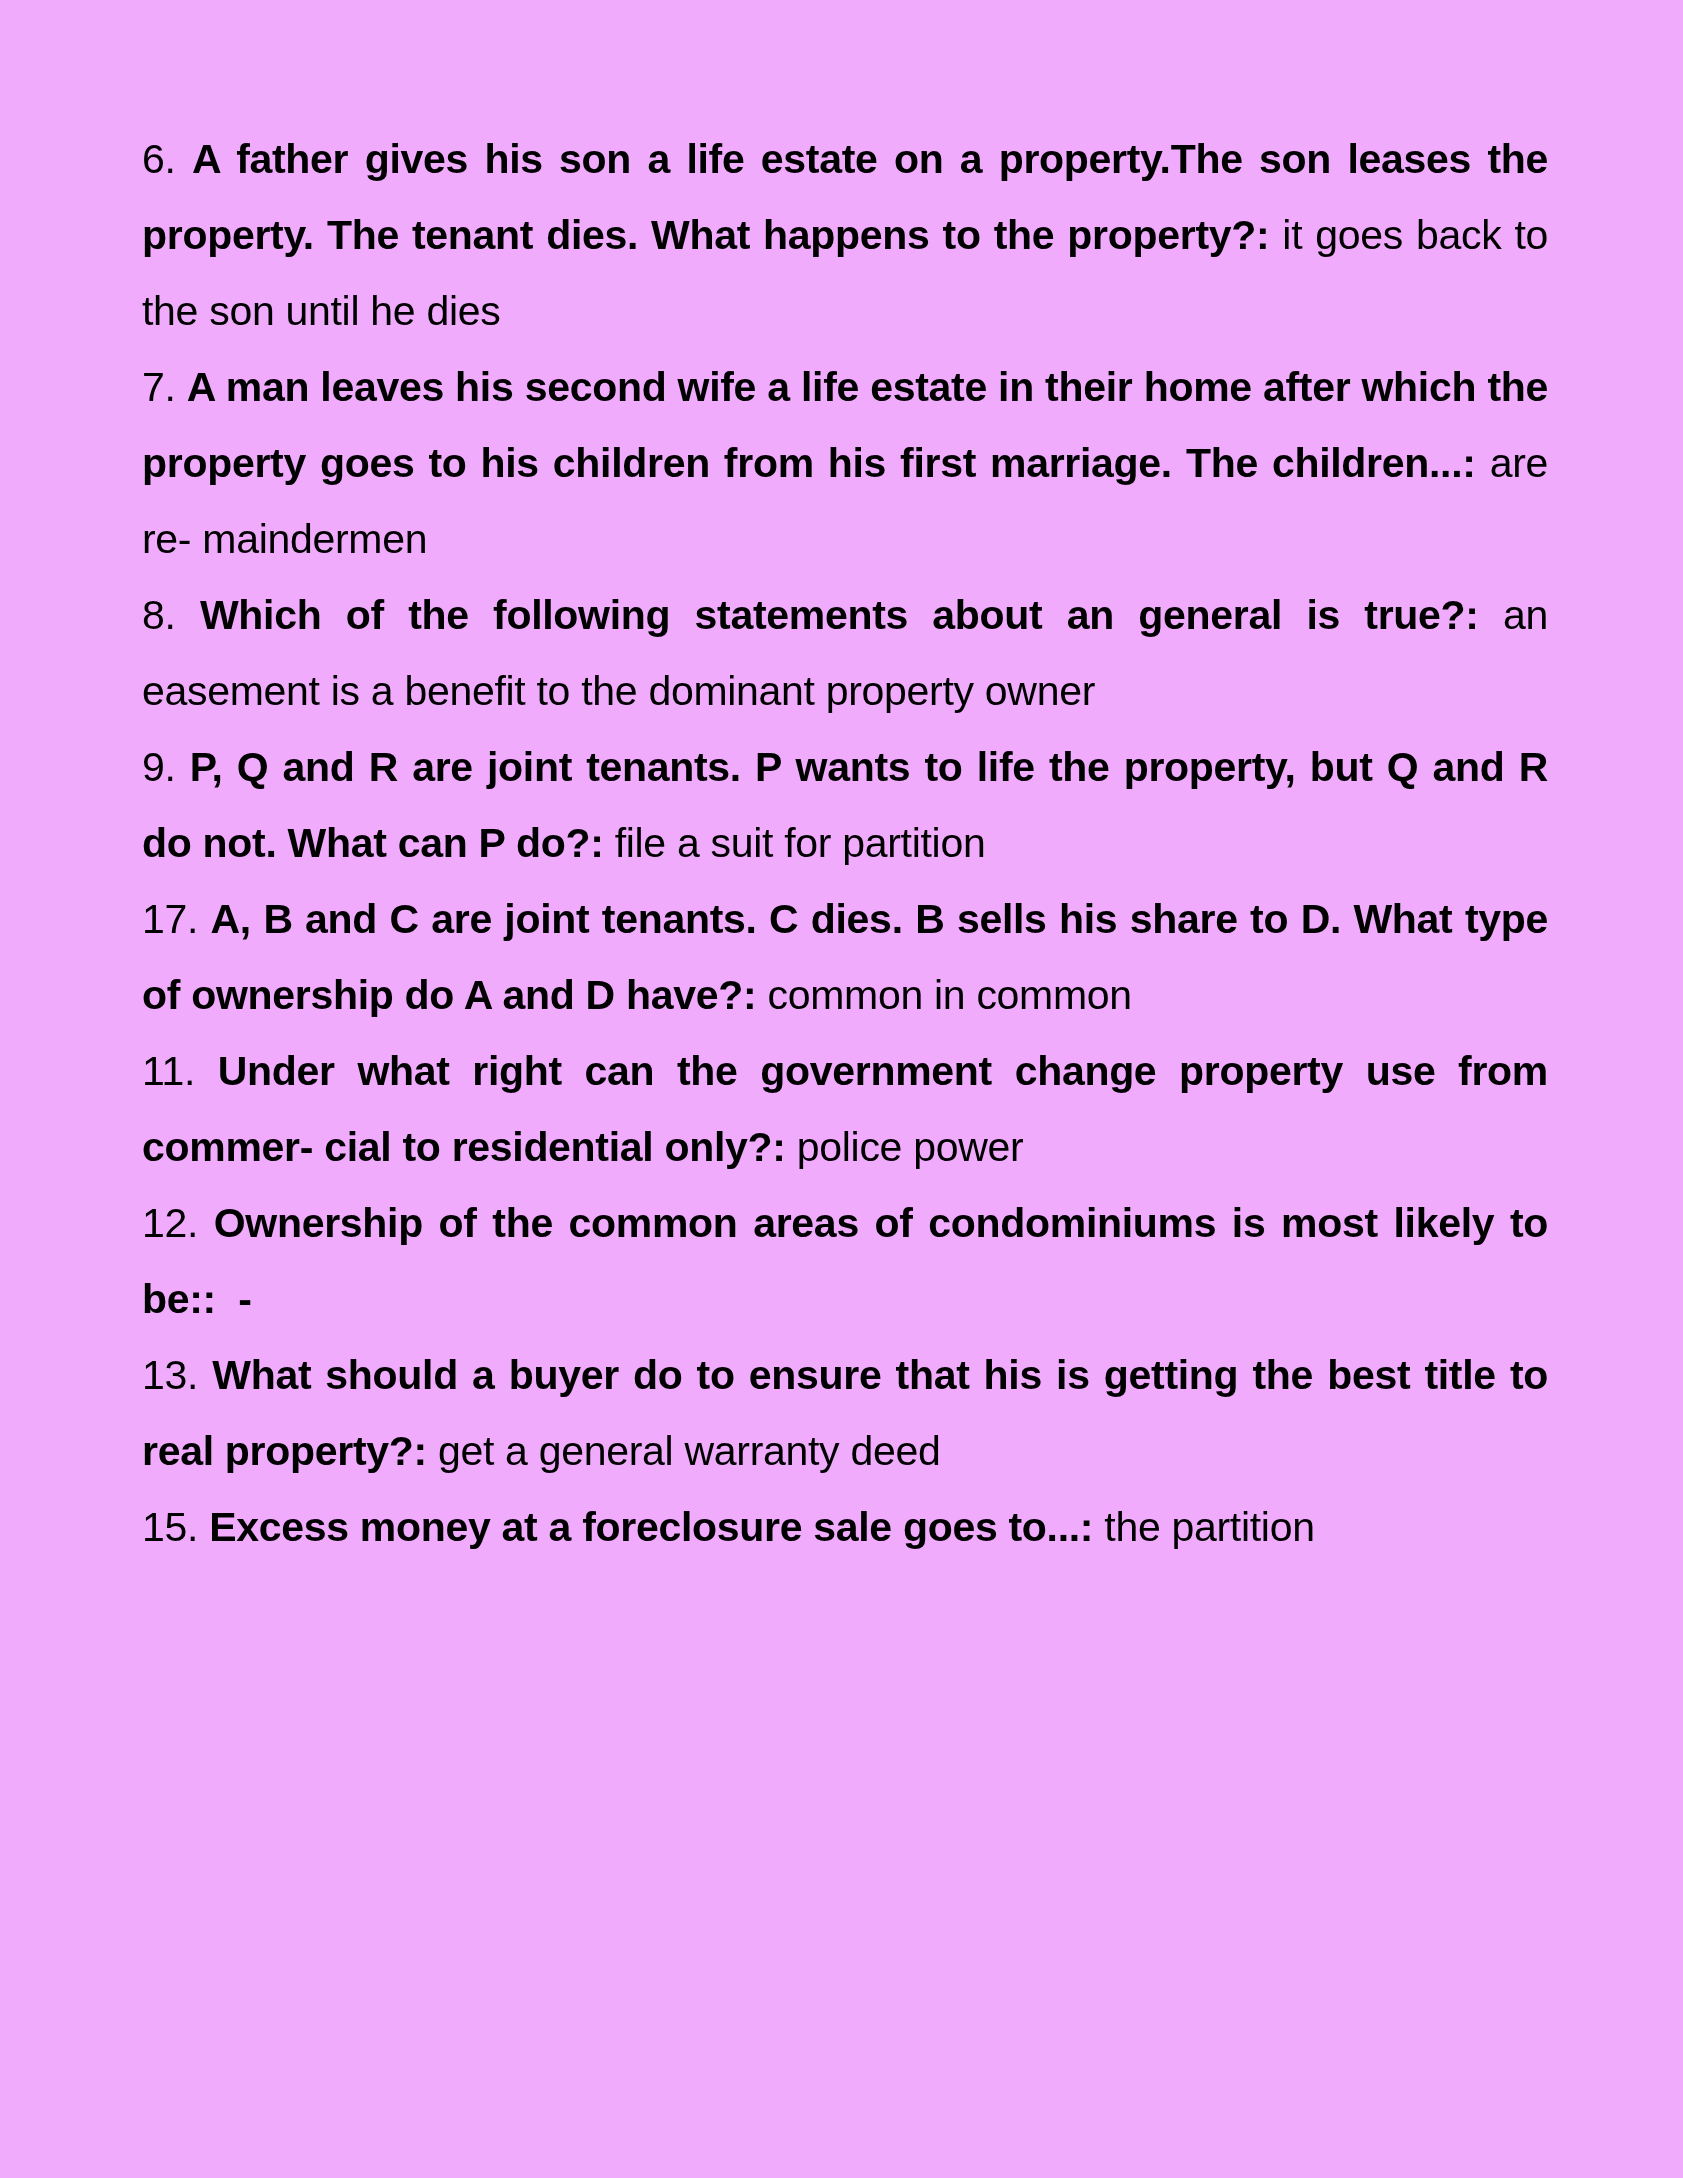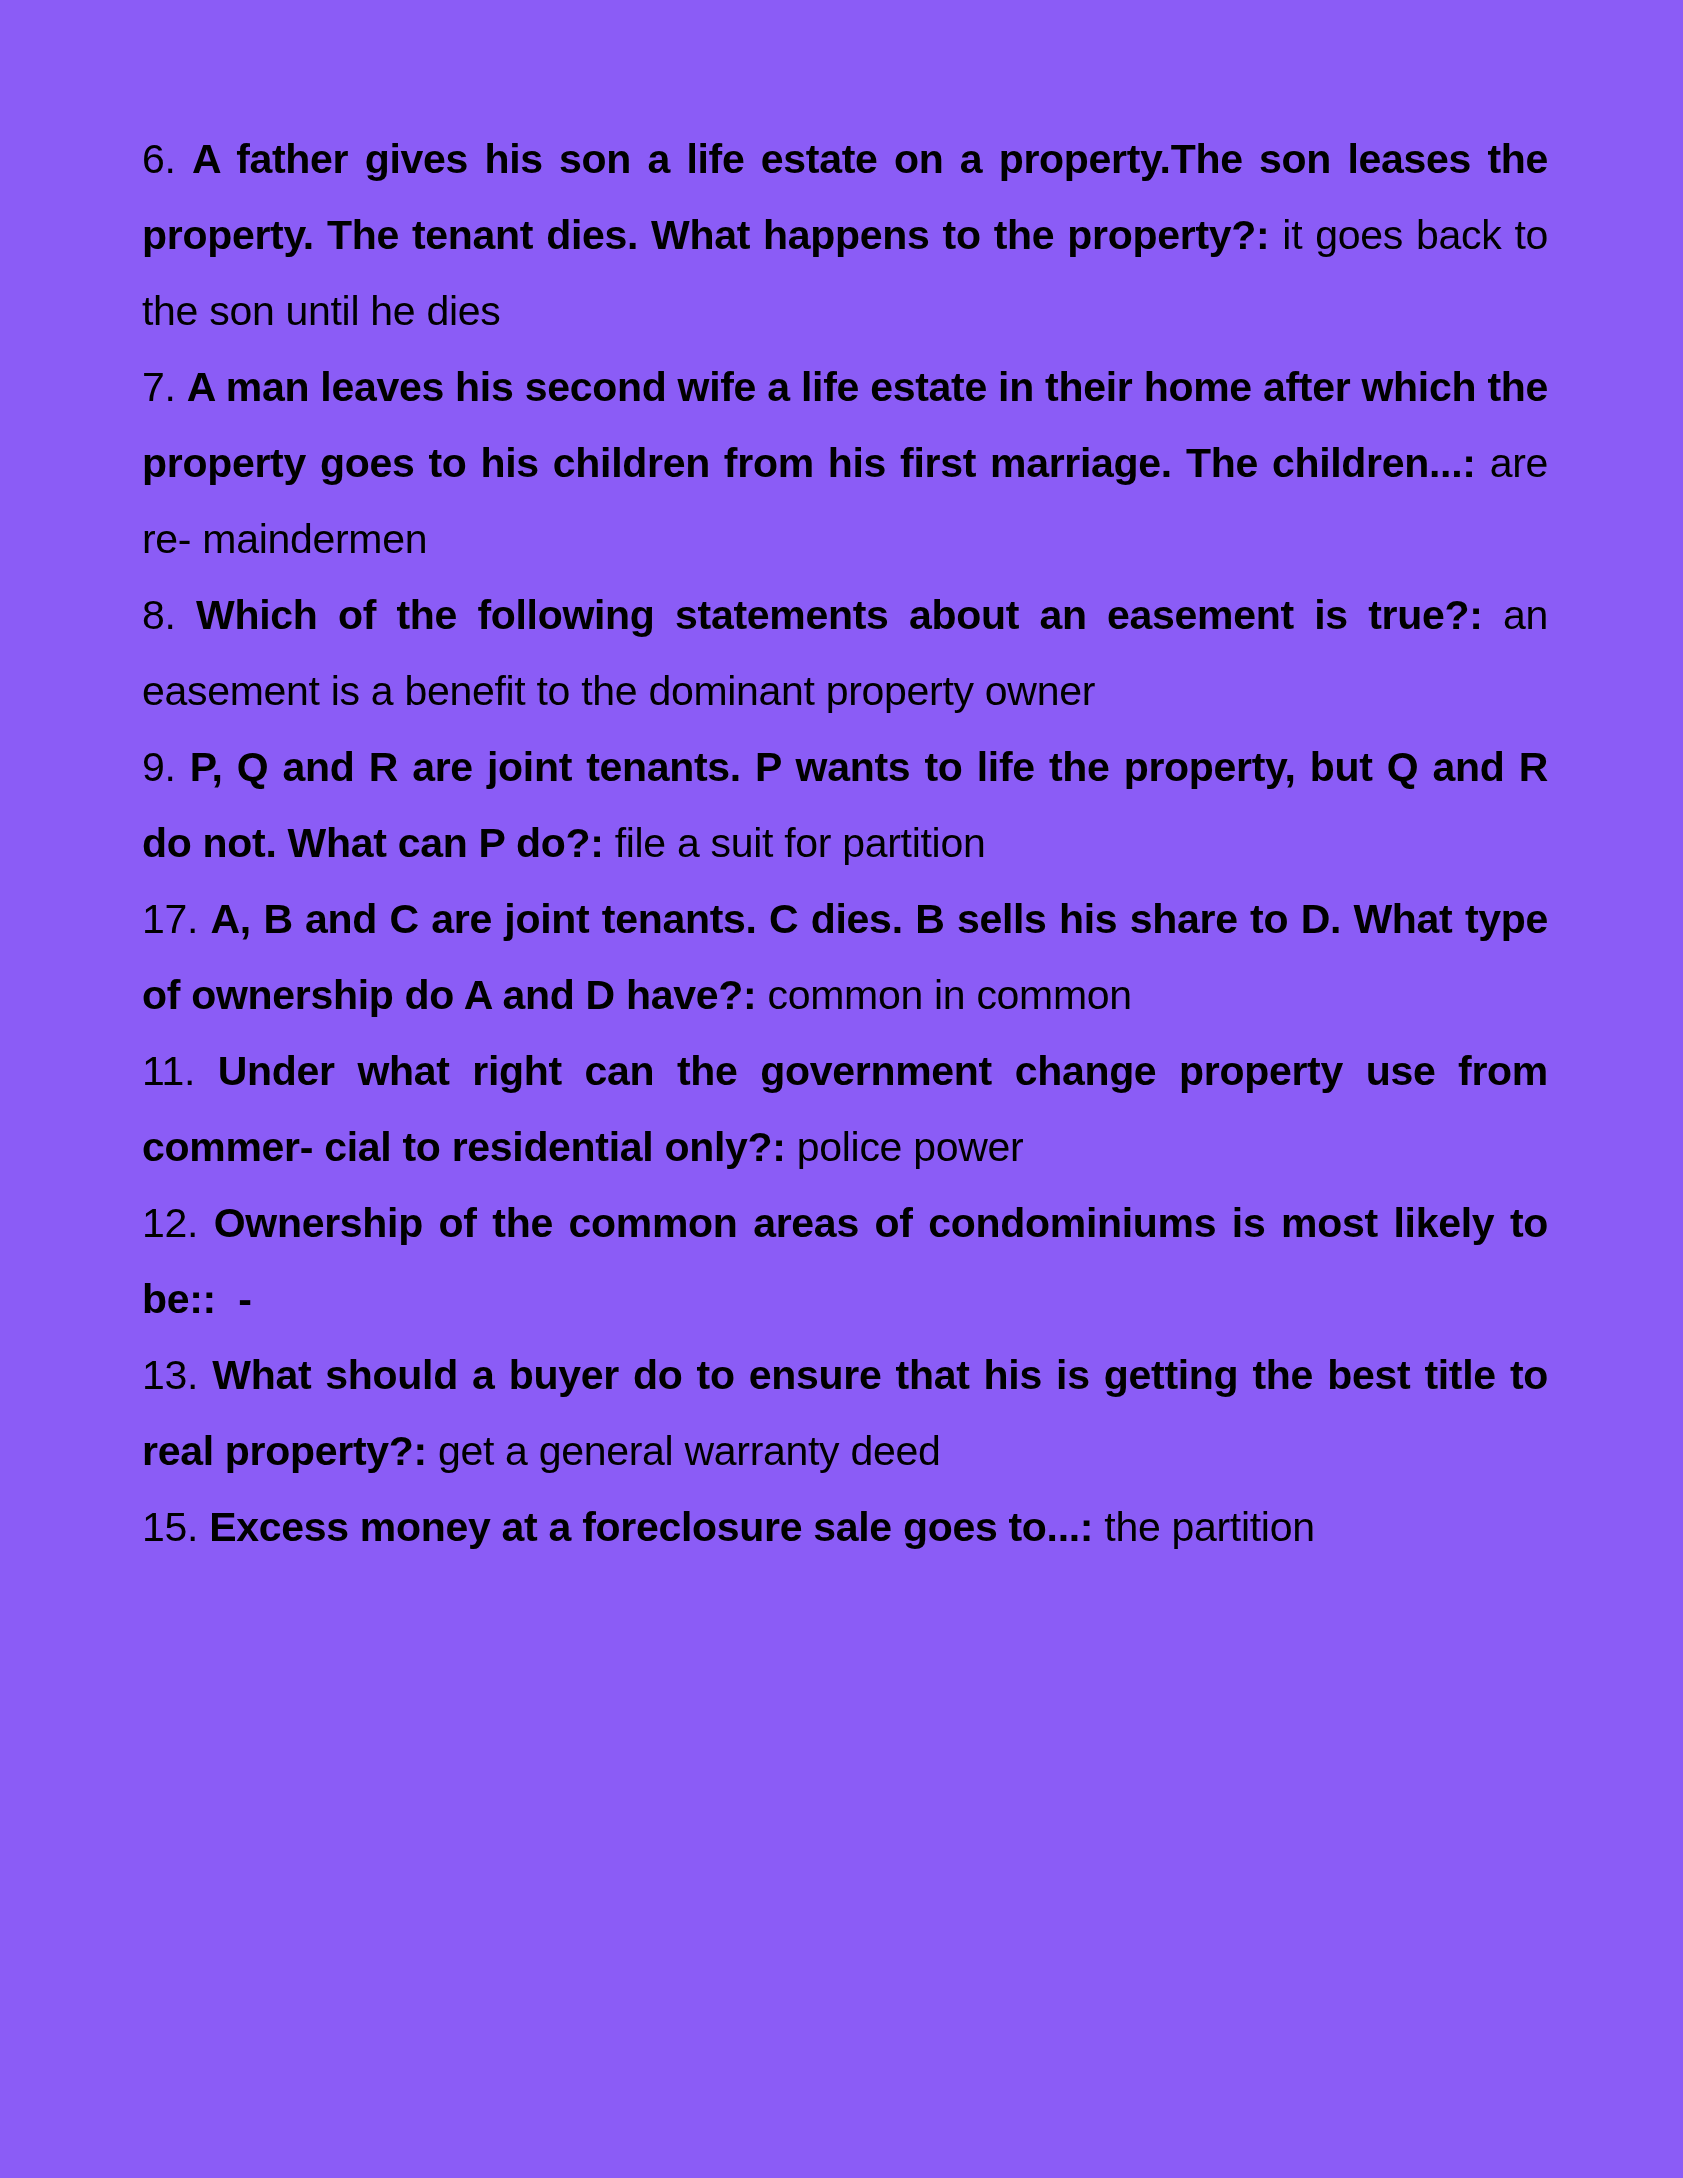--- a/index.html
+++ b/index.html
@@ -4,21 +4,21 @@
 <style>
   html, body {
     margin: 0;
     padding: 0;
     background: #ffffff;
   }
   .page {
     position: relative;
     width: 1683px;
     height: 2178px;
-    background: #8b5cf6;
+    background: #f0abfc;
     overflow: hidden;
     font-family: "Liberation Sans", sans-serif;
     color: #000000;
   }
   .textblock {
     position: absolute;
     left: 142px;
     top: 121px;
     width: 1406px;
   }
@@ -58,21 +58,21 @@
     </p>
 
     <p class="qa">
       <span class="num">7.</span>
       <span class="q">A man leaves his second wife a life estate in their home after which the property goes to his children from his first marriage. The children...:</span>
       <span class="a">are re- maindermen</span>
     </p>
 
     <p class="qa">
       <span class="num">8.</span>
-      <span class="q">Which of the following statements about an easement is true?:</span>
+      <span class="q">Which of the following statements about an general is true?:</span>
       <span class="a">an easement is a benefit to the dominant property owner</span>
     </p>
 
     <p class="qa">
       <span class="num">9.</span>
       <span class="q">P, Q and R are joint tenants. P wants to life the property, but Q and R do not. What can P do?:</span>
       <span class="a">file a suit for partition</span>
     </p>
 
     <p class="qa">

